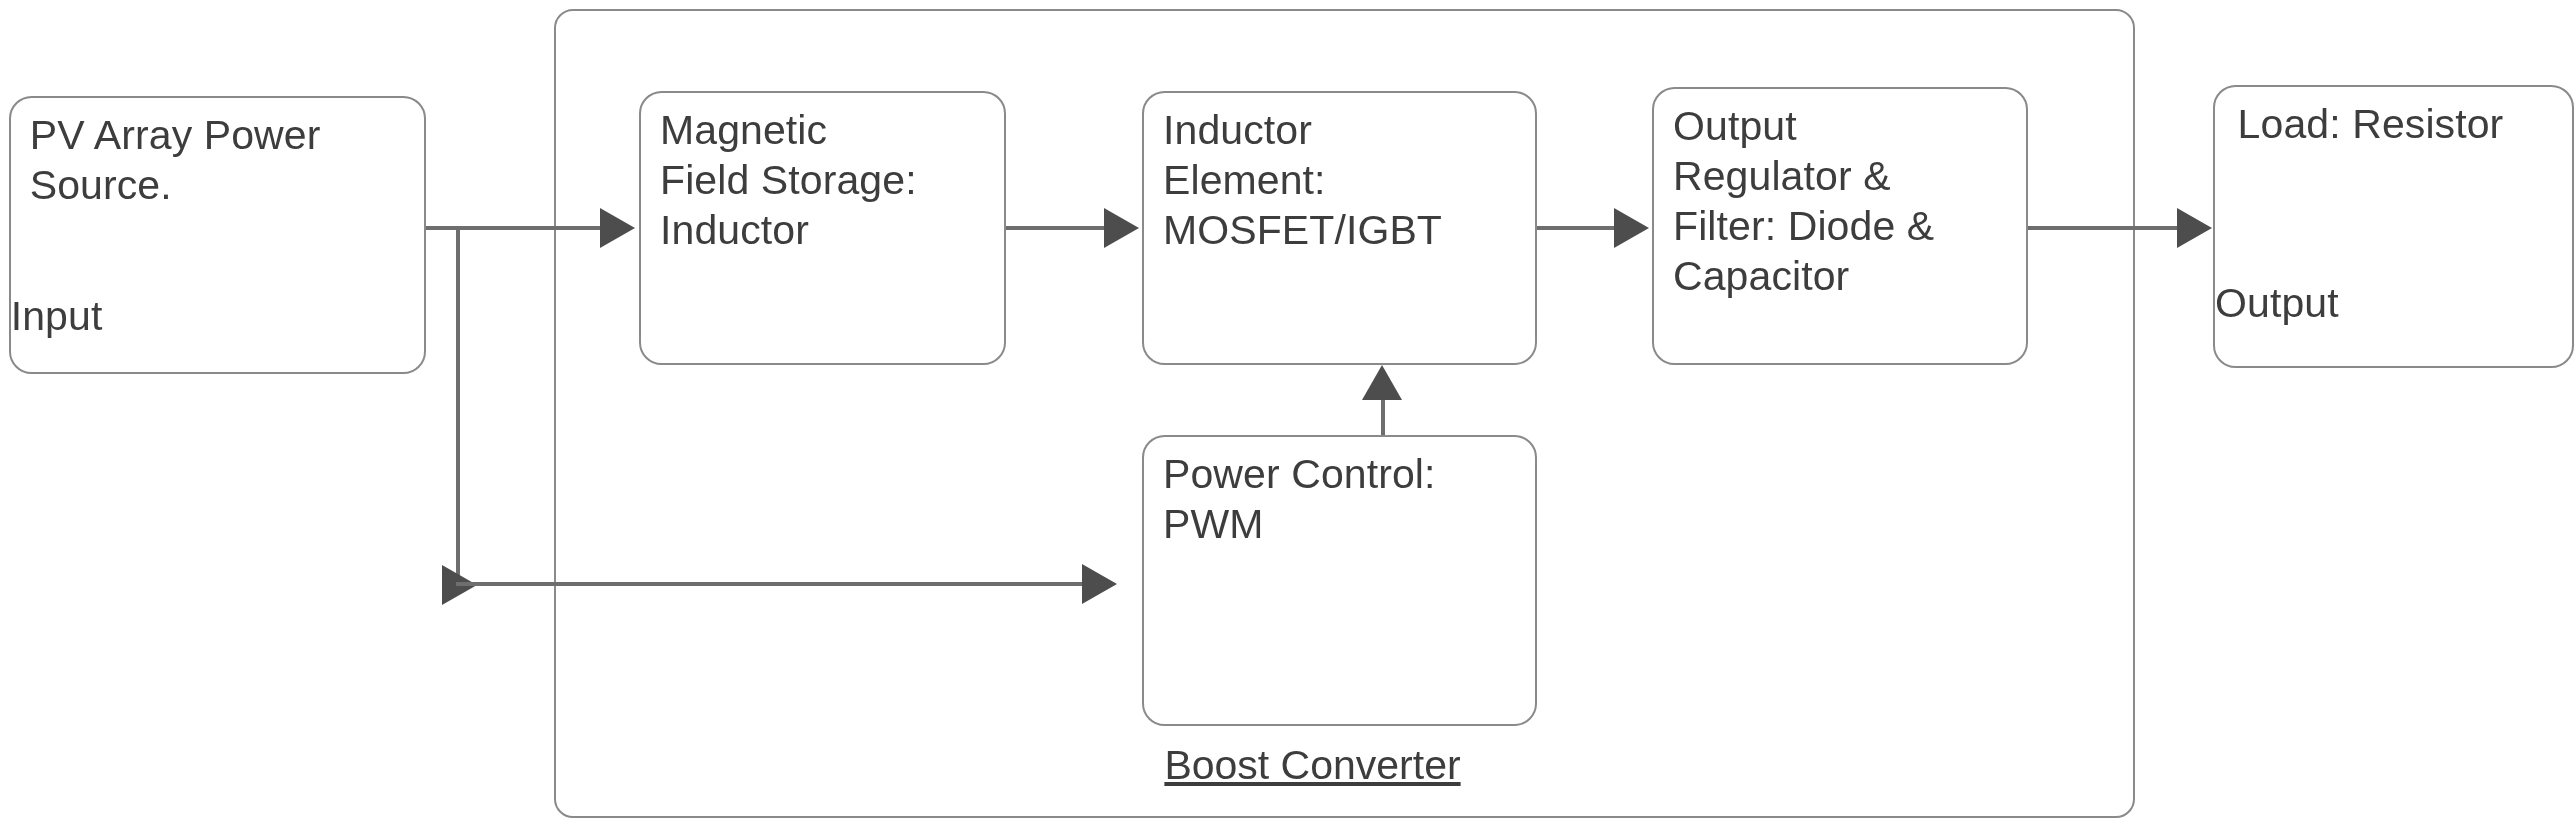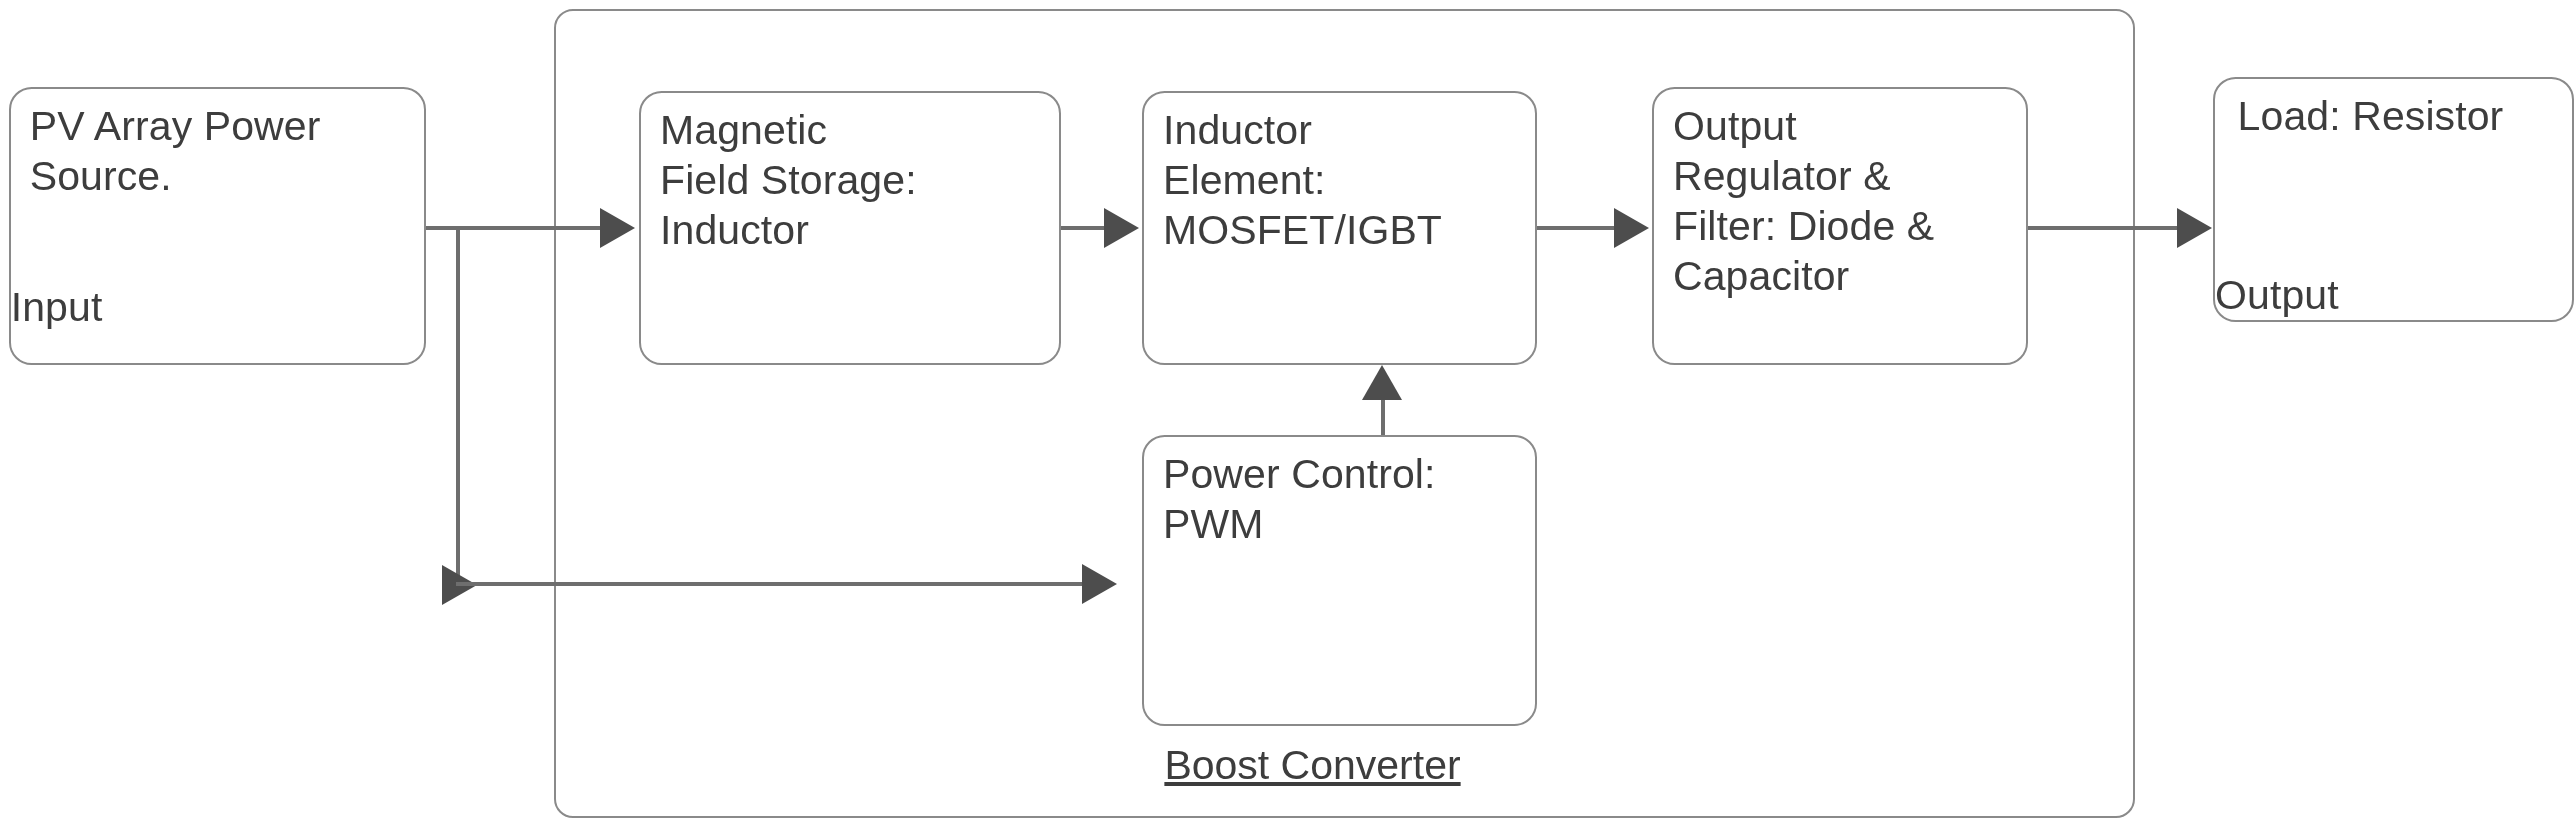--- a/index.html
+++ b/index.html
@@ -103,46 +103,46 @@
 
   <div class="edge-line edge-h" style="left:1536px; top:226px; width:78px;"></div>
   <div class="arrow arrow-right" style="left:1614px; top:208px;"></div>
 
   <div class="edge-line edge-h" style="left:2027px; top:226px; width:150px;"></div>
   <div class="arrow arrow-right" style="left:2177px; top:208px;"></div>
 
   <div class="edge-line edge-v" style="left:1381px; top:374px; height:63px;"></div>
   <div class="arrow arrow-up" style="left:1362px; top:365px;"></div>
 
-  <div class="node" style="left:8.7px; top:87px; width:417px; height:278px;">
+  <div class="node" style="left:8.7px; top:96px; width:417px; height:278px;">
     <div class="node-text tl">PV Array Power
 Source.</div>
     <div class="node-text cb" style="top:193px;">Input</div>
   </div>
 
-  <div class="node" style="left:639px; top:91px; width:422px; height:274px;">
+  <div class="node" style="left:639px; top:91px; width:367px; height:274px;">
     <div class="node-text tl">Magnetic
 Field Storage:
 Inductor</div>
   </div>
 
   <div class="node" style="left:1142px; top:91px; width:395px; height:274px;">
     <div class="node-text tl">Inductor
 Element:
 MOSFET/IGBT</div>
   </div>
 
   <div class="node" style="left:1652px; top:87px; width:376px; height:278px;">
     <div class="node-text tl">Output
 Regulator &amp;
 Filter: Diode &amp;
 Capacitor</div>
   </div>
 
-  <div class="node" style="left:2213px; top:77px; width:361px; height:245px;">
+  <div class="node" style="left:2213px; top:85px; width:361px; height:283px;">
     <div class="node-text tl" style="left:22.6px;">Load: Resistor</div>
     <div class="node-text cb" style="top:191px;">Output</div>
   </div>
 
   <div class="node" style="left:1142px; top:435px; width:395px; height:291px;">
     <div class="node-text tl">Power Control:
 PWM</div>
   </div>
 
 </div>

